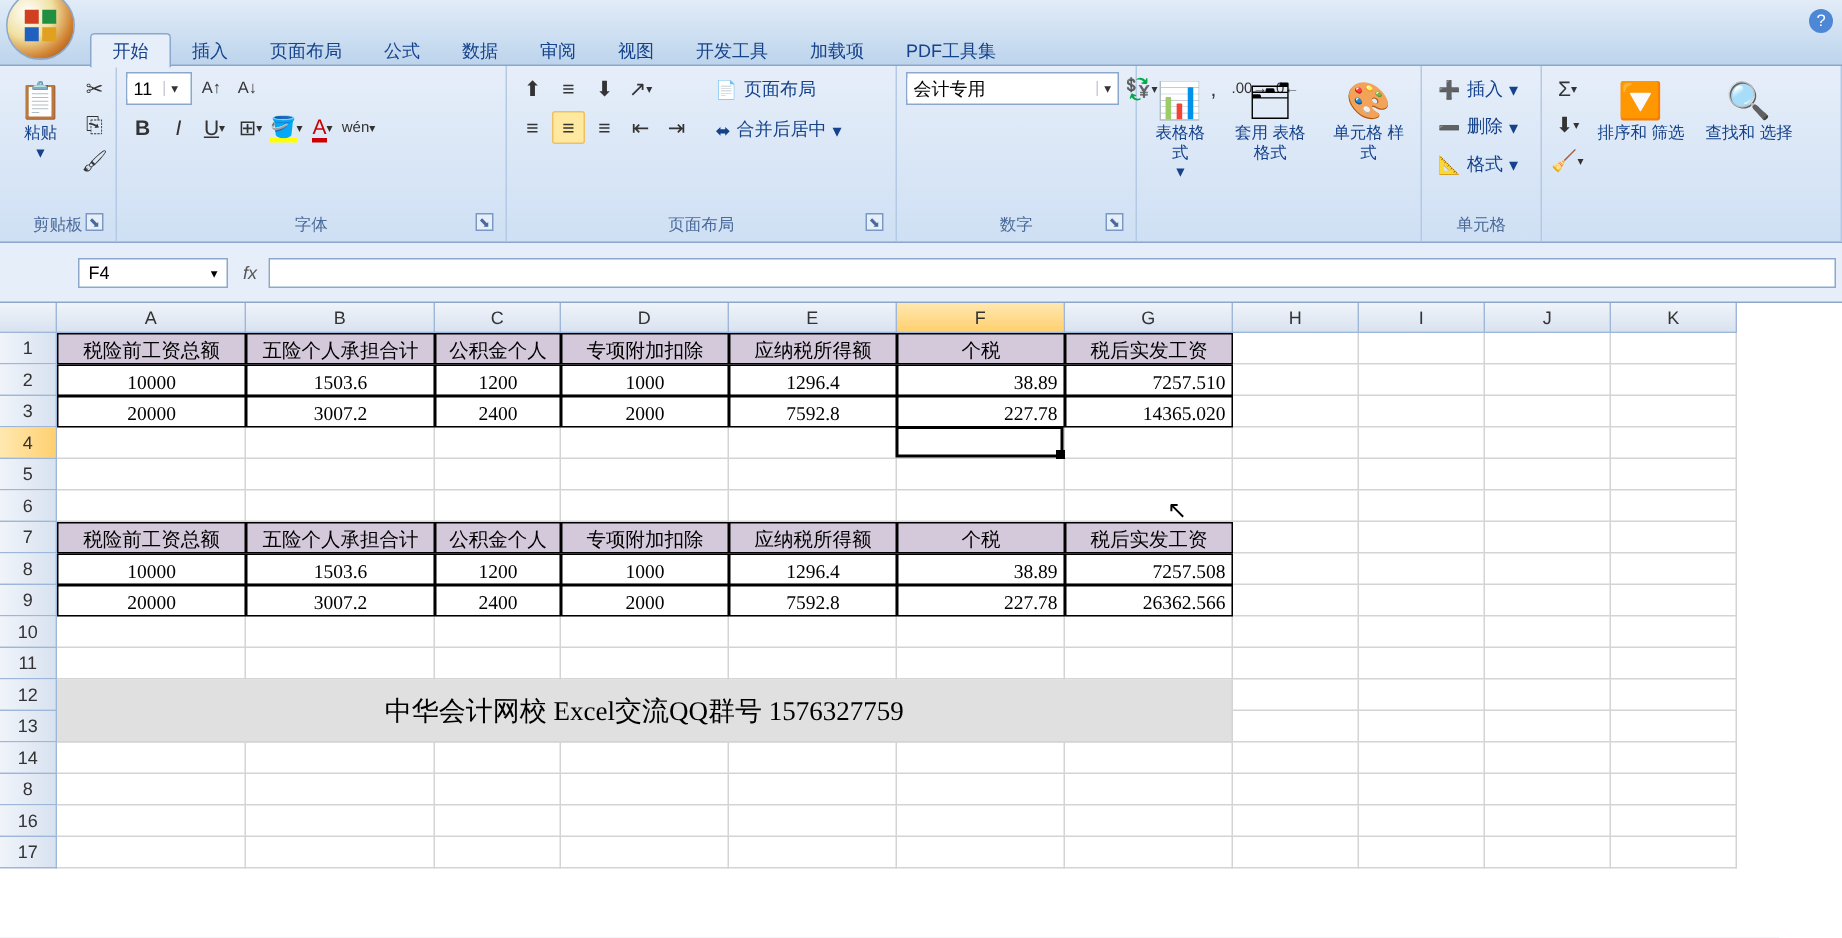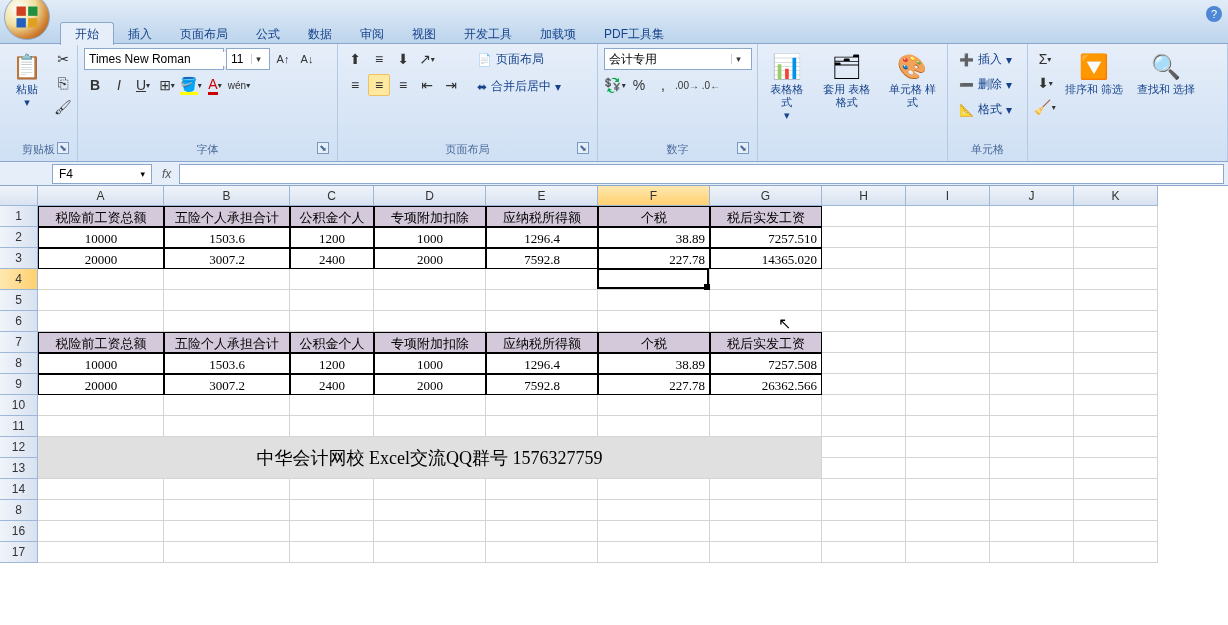--- a/index.html
+++ b/index.html
@@ -30,21 +30,21 @@
 
 .combo { display: flex; align-items: center; background: #fff; border: 1px solid #8ba8cc; height: 22px; }
 .combo input { border: none; outline: none; font-size: 12px; padding: 0 4px; }
 .combo .dd { width: 14px; text-align: center; font-size: 9px; color: #333; border-left: 1px solid #ccd; cursor: pointer; }
 
 .row { display: flex; gap: 2px; align-items: center; }
 
 .wide-btn { display: flex; align-items: center; gap: 4px; padding: 2px 4px; border: 1px solid transparent; cursor: pointer; font-size: 12px; color: #15428b; border-radius: 2px; }
 
 
-.fbar { background: #e6eef9; height: 24px; display: flex; align-items: center; border-bottom: 1px solid #8ba8cc; }
+.fbar { background: #e6eef9; height: 40px; display: flex; align-items: center; border-bottom: 1px solid #8ba8cc; }
 .namebox { width: 100px; background: #fff; border: 1px solid #8ba8cc; margin: 0 2px 0 52px; height: 20px; padding: 0 6px; font-size: 12px; display: flex; align-items: center; }
 .namebox .dd { margin-left: auto; font-size: 9px; }
 .fx-btn { padding: 0 8px; font-style: italic; color: #555; cursor: pointer; }
 .formula-input { flex: 1; background: #fff; border: 1px solid #8ba8cc; height: 20px; margin-right: 4px; padding: 0 4px; }
 
 
 .sheet { background: #fff; height: 455px; overflow: auto; position: relative; }
 .corner { position: absolute; left: 0; top: 0; width: 38px; height: 20px; background: linear-gradient(#f0f4fa,#d8e2f0); border-right: 1px solid #9eb6d8; border-bottom: 1px solid #9eb6d8; z-index: 3; }
 .col-headers { position: absolute; left: 38px; top: 0; display: flex; z-index: 2; }
 .col-h { height: 20px; background: linear-gradient(#f0f4fa,#d8e2f0); border-right: 1px solid #9eb6d8; border-bottom: 1px solid #9eb6d8; text-align: center; font-size: 12px; line-height: 20px; color: #333; }
@@ -93,24 +93,20 @@
         <div class="sm-btn">⎘</div>
         <div class="sm-btn">🖌</div>
       </div>
     </div>
     <div class="group-label"><span>剪贴板</span><span class="dlg">⬊</span></div>
   </div>
 
   <div class="group" style="width:260px">
     <div class="group-body" style="flex-direction:column;gap:4px;width:100%">
       <div class="row">
-        <div class="combo" style="width:140px">
-            <input readonly="" value="Times New Roman" style="">
-            <span class="dd">▾</span>
-          </div>
         <div class="combo" style="width:44px">
             <input style="width: 24px;" readonly="" value="11">
             <span class="dd">▾</span>
           </div>
         <div class="sm-btn" style="font-size:11px">A↑</div>
         <div class="sm-btn" style="font-size:11px">A↓</div>
       </div>
       <div class="row">
         <div class="sm-btn">
             <b>B</b>
@@ -159,21 +155,21 @@
       </div>
       <div class="vcol" style="gap:4px;margin-left:6px">
         <div class="wide-btn">📄 <span>页面布局</span></div>
         <div class="wide-btn">⬌ <span>合并后居中</span> ▾</div>
       </div>
     </div>
     <div class="group-label"><span>页面布局</span><span class="dlg">⬊</span></div>
   </div>
 
   <div class="group" style="width:160px">
-    <div class="group-body" style="flex-direction:column;gap:4px">
+    <div class="group-body" style="flex-direction:row;gap:4px">
       <div class="combo" style="width:148px">
           <input style="width: 126px;" readonly="" value="会计专用">
           <span class="dd">▾</span>
         </div>
       <div class="row">
         <div class="sm-btn">💱<span style="font-size:8px">▾</span></div>
         <div class="sm-btn">%</div>
         <div class="sm-btn">,</div>
         <div class="sm-btn" style="font-size:10px">.00→</div>
         <div class="sm-btn" style="font-size:10px">.0←</div>

